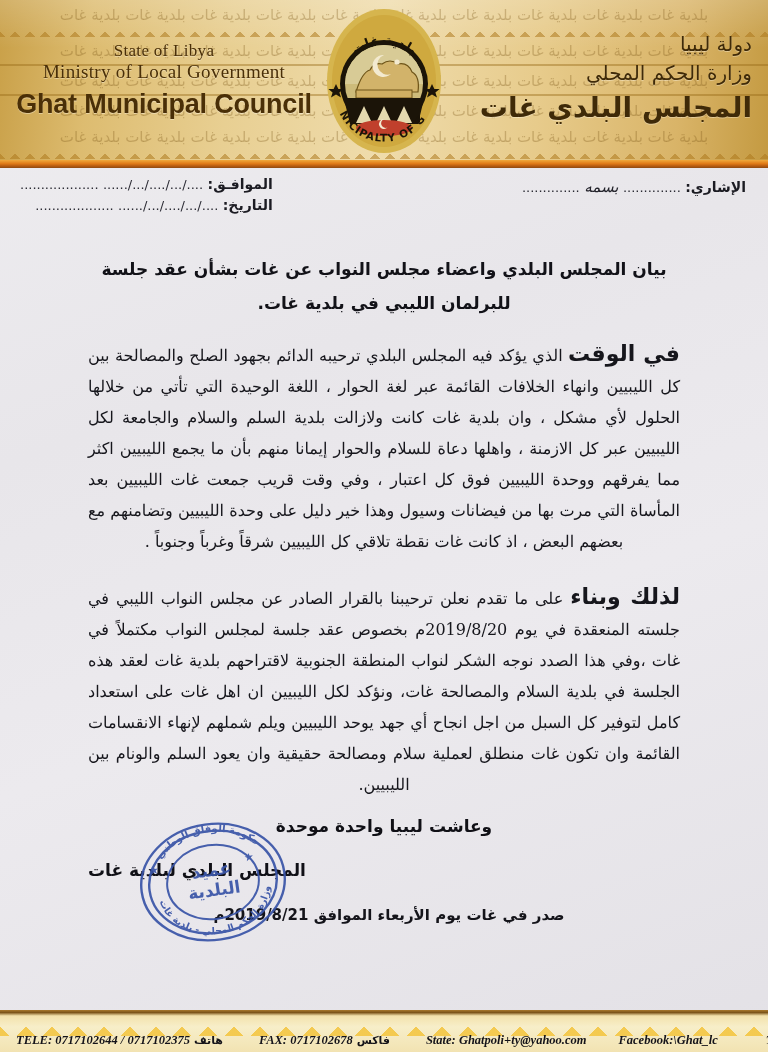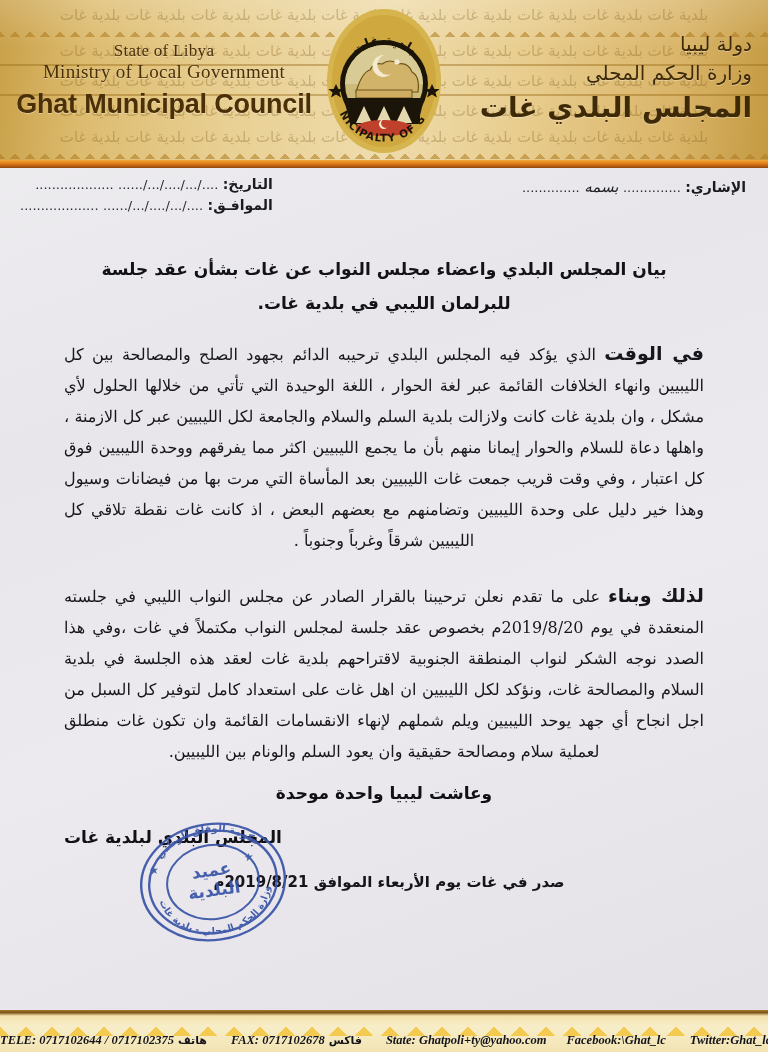--- a/index.html
+++ b/index.html
@@ -68,31 +68,31 @@
   
   .refs{position:relative;height:62px;}
   .ref-r{position:absolute;right:22px;top:10px;direction:rtl;white-space:nowrap;}
   .ref-l{position:absolute;left:20px;top:6px;direction:rtl;text-align:right;}
   .ref-lab{font-family:"DejaVu Sans", sans-serif;font-size:14px;font-weight:bold;color:#1b1b22;}
   .ref-fill{font-family:"DejaVu Sans", sans-serif;font-size:13px;color:#2a2a33;letter-spacing:.5px;}
   .ref-row{line-height:20px;white-space:nowrap;}
   .sig-mark{font-family:"DejaVu Serif", serif;font-style:italic;font-size:15px;color:#23232b;}
 
   
-  .body{position:relative;padding:0 64px;direction:rtl;}
+  .body{position:relative;padding:0 88px;direction:rtl;}
   .doc-title{
     margin-top:22px;text-align:center;
     font-family:"DejaVu Sans", sans-serif;font-weight:bold;
     font-size:17px;line-height:34px;color:#121218;letter-spacing:0px;
   }
   .para{
     margin-top:18px;text-align:justify;text-align-last:center;
     font-family:"DejaVu Serif", serif;font-size:16px;line-height:31px;color:#16161c;
   }
-  .para .lead{font-family:"DejaVu Sans", sans-serif;font-weight:bold;font-size:19px;}
+  .para .lead{font-family:"DejaVu Sans", sans-serif;font-weight:bold;font-size:22px;}
   .para.p2{margin-top:24px;}
 
   .closing{
     margin-top:16px;text-align:center;
     font-family:"DejaVu Sans", sans-serif;font-weight:bold;font-size:17px;color:#101016;
   }
   .signer{
     margin-top:24px;text-align:left;
     font-family:"DejaVu Sans", sans-serif;font-weight:bold;font-size:17px;color:#101016;
   }
@@ -114,23 +114,23 @@
   }
   .f-zig{
     position:absolute;left:0;right:0;top:8px;height:18px;
     background-image:
       linear-gradient(45deg, rgba(243,196,60,.85) 26%, transparent 26%),
       linear-gradient(-45deg, rgba(243,196,60,.85) 26%, transparent 26%);
     background-size:26px 20px;
   }
   .f-text{
     position:absolute;left:0;right:8px;bottom:2px;height:20px;direction:ltr;
-    display:flex;align-items:center;gap:4px;white-space:nowrap;
+    display:flex;align-items:center;gap:16px;white-space:nowrap;
     font-family:"Liberation Serif", serif;font-style:italic;font-weight:bold;
-    font-size:12.5px;color:#141319;padding:0 0;
+    font-size:12.5px;color:#141319;padding:0 16px;
   }
   .f-text .seg{padding-right:16px;}
   .f-ar{font-family:"DejaVu Sans", sans-serif;font-style:normal;font-size:11px;padding:0 4px;}
   .f-text .spacer{flex:1;}
 </style>
 </head>
 <body>
 
 <div class="page">
 
@@ -193,26 +193,26 @@
   <div class="refs">
     <div class="ref-r">
       <span class="ref-lab">الإشاري:</span>
       <span class="ref-fill">..............</span>
       <span class="sig-mark">بسمه</span>
       <span class="ref-fill">..............</span>
     </div>
 
     <div class="ref-l">
       <div class="ref-row">
-        <span class="ref-lab">التاريخ:</span>
+        <span class="ref-lab">الموافـق:</span>
         <span class="ref-fill">..../.../..../.../......</span>
         <span class="ref-fill">...................</span>
       </div>
       <div class="ref-row">
-        <span class="ref-lab">الموافـق:</span>
+        <span class="ref-lab">التاريخ:</span>
         <span class="ref-fill">..../.../..../.../......</span>
         <span class="ref-fill">...................</span>
       </div>
     </div>
   </div>
 
   <div class="body">
     <div class="doc-title">بيان المجلس البلدي  واعضاء مجلس النواب عن غات بشأن عقد جلسة للبرلمان الليبي في بلدية غات.</div>
 
     <div class="para"><span class="lead">في الوقت</span><span> الذي يؤكد فيه المجلس البلدي ترحيبه الدائم بجهود الصلح والمصالحة بين كل الليبيين وانهاء الخلافات القائمة عبر لغة الحوار ، اللغة الوحيدة التي تأتي من خلالها الحلول لأي مشكل ، وان بلدية غات كانت ولازالت بلدية السلم والسلام والجامعة لكل الليبيين عبر كل الازمنة ، واهلها دعاة للسلام والحوار إيمانا منهم بأن ما يجمع الليبيين اكثر مما يفرقهم ووحدة الليبيين فوق كل اعتبار ، وفي وقت قريب جمعت غات الليبيين بعد المأساة التي مرت بها من فيضانات وسيول وهذا خير دليل على وحدة الليبيين وتضامنهم مع بعضهم البعض ، اذ كانت غات نقطة تلاقي كل الليبيين شرقاً وغرباً وجنوباً .</span></div>

